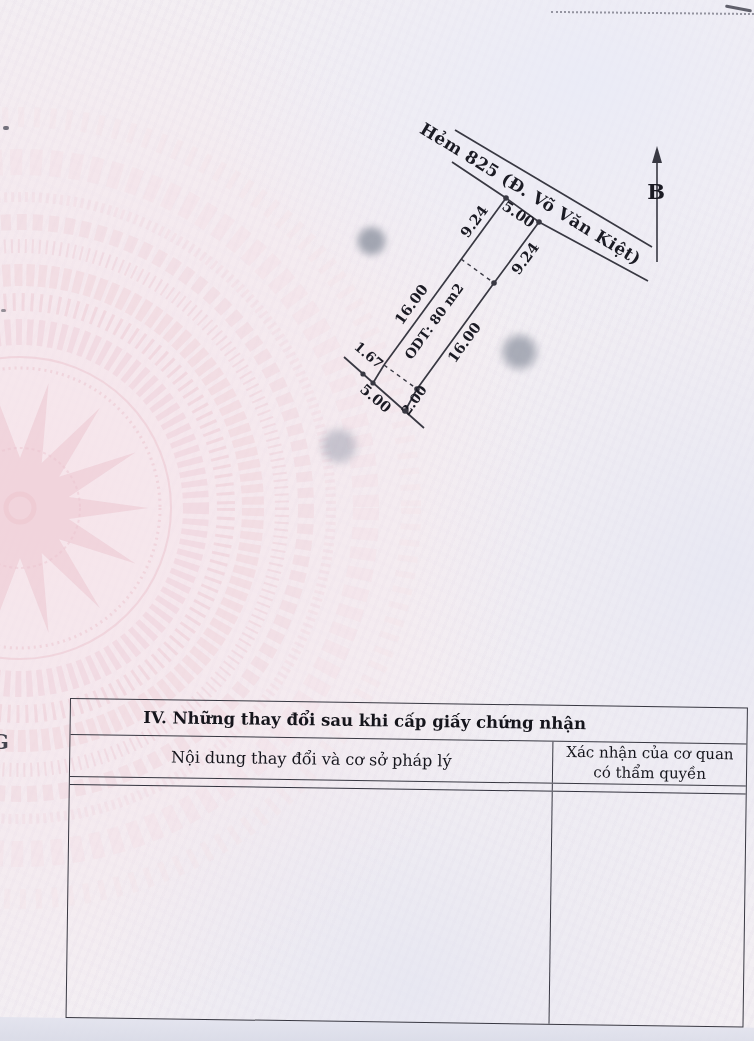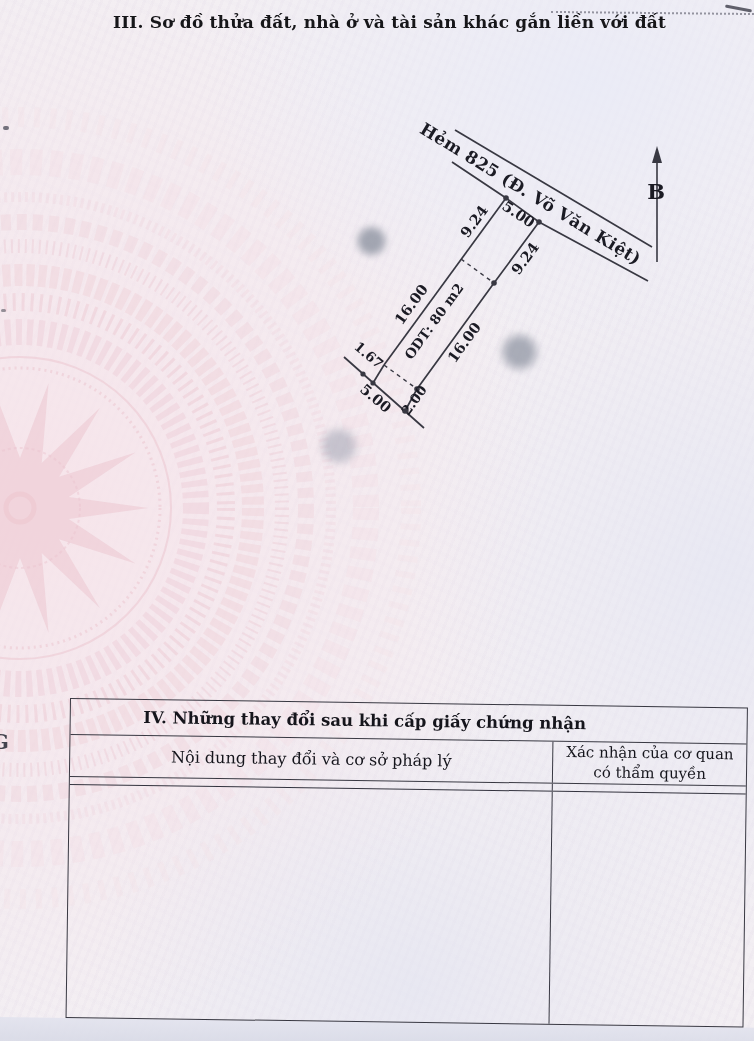--- a/index.html
+++ b/index.html
@@ -87,21 +87,20 @@
       <circle r="206" fill="none" stroke="rgba(236,196,206,.4)" stroke-width="18" stroke-dasharray="3 6"></circle>
       <circle r="233" fill="none" stroke="rgba(240,208,216,.45)" stroke-width="22" stroke-dasharray="8 4"></circle>
       <circle r="262" fill="none" stroke="rgba(236,200,210,.4)" stroke-width="14" stroke-dasharray="2 5"></circle>
       <circle r="286" fill="none" stroke="rgba(238,205,214,.35)" stroke-width="16" stroke-dasharray="10 6"></circle>
       <circle r="311" fill="none" stroke="rgba(240,210,218,.3)" stroke-width="10" stroke-dasharray="3 4"></circle>
       <circle r="346" fill="none" stroke="rgba(242,215,222,.25)" stroke-width="26" stroke-dasharray="12 8"></circle>
       <circle r="391" fill="none" stroke="rgba(244,220,226,.2)" stroke-width="20" stroke-dasharray="6 10"></circle>
     </g>
   </svg>
 
-  <div class="abs title">III. Sơ đồ thửa đất, nhà ở và tài sản khác gắn liền với đất</div>
   <div class="abs dotted"></div>
 
   <div class="abs corner-mark"></div>
   <div class="abs speck1"></div>
   <div class="abs speck2"></div>
   <div class="abs gfrag">G</div>
 
   <div class="abs smudge sm1"></div>
   <div class="abs smudge sm2"></div>
   <div class="abs smudge sm3"></div>

